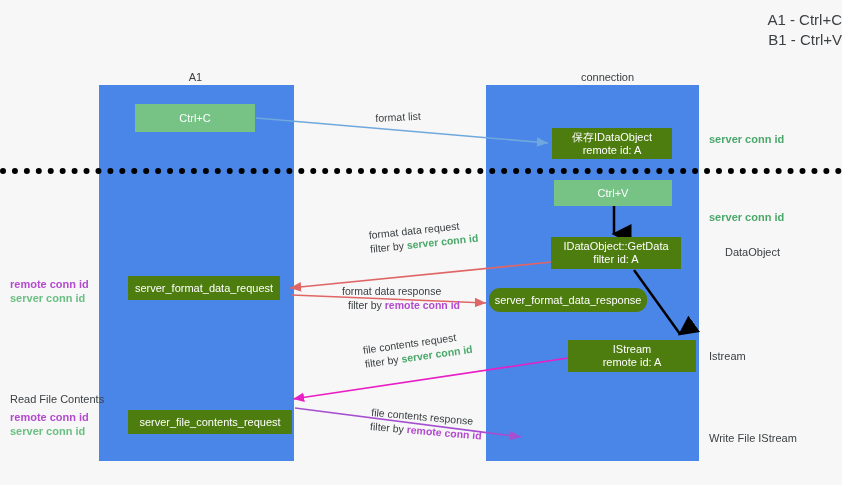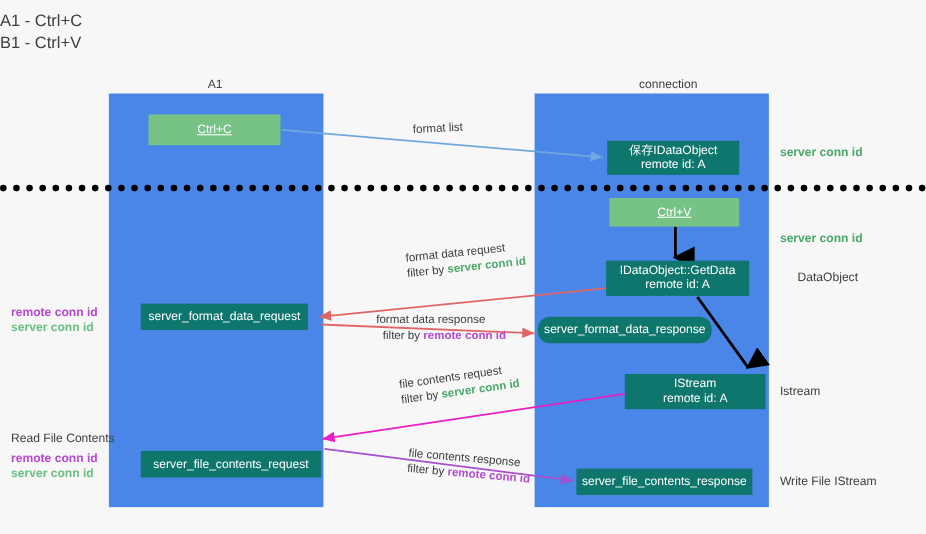--- a/index.html
+++ b/index.html
@@ -9,40 +9,40 @@
     font-family:"Liberation Sans", sans-serif;
     position:relative;
     overflow:hidden;
     color:#3c4043;
   }
   .stage{position:absolute;inset:0;}
   svg.wires{position:absolute;left:0;top:0;width:842px;height:485px;overflow:visible;}
 
   .title{
     position:absolute;left:0;top:10px;width:842px;
-    text-align:left;font-size:15px;line-height:20px;color:#3c4043;
+    text-align:right;font-size:15px;line-height:20px;color:#3c4043;
     white-space:pre-line;
   }
 
   .col-head{
     position:absolute;text-align:center;font-size:11px;line-height:13px;
     color:#3c4043;white-space:pre-line;
   }
   .lane{
     position:absolute;background:#4a86e8;
   }
 
   .node{
     position:absolute;box-sizing:border-box;
     display:flex;flex-direction:column;align-items:center;justify-content:center;
     text-align:center;color:#fff;font-size:11px;line-height:13px;
     white-space:pre-line;
   }
-  .green{background:#77c285;text-decoration:underline;}
-  .orange{background:#0f766e;}
+  .green{background:#77c285;}
+  .orange{background:#4d7c0f;}
 
   .side-label{
     position:absolute;font-size:11px;line-height:14px;color:#3c4043;
     white-space:pre-line;
   }
   .green-txt{color:#4aa86a;font-weight:bold;}
   .purple-txt{color:#b44ad0;font-weight:bold;}
 
   .conn-pair{
     position:absolute;font-size:11px;line-height:14px;font-weight:bold;
@@ -121,32 +121,31 @@
   <div class="divider"></div>
 
   <div class="node green" style="left:135px;top:104px;width:120px;height:28px;">Ctrl+C</div>
 
   <div class="node orange" style="left:552px;top:128px;width:120px;height:31px;">保存IDataObject
 remote id: A</div>
 
   <div class="node green" style="left:554px;top:180px;width:118px;height:26px;">Ctrl+V</div>
 
   <div class="node orange" style="left:551px;top:237px;width:130px;height:32px;">IDataObject::GetData
-remote id: A</div>
+filter id: A</div>
 
   <div class="node orange" style="left:128px;top:276px;width:152px;height:24px;">server_format_data_request</div>
 
   <div class="node orange" style="left:489px;top:288px;width:158px;height:24px;border-radius:11px;">server_format_data_response</div>
 
   <div class="node orange" style="left:568px;top:340px;width:128px;height:32px;">IStream
 remote id: A</div>
 
   <div class="node orange" style="left:128px;top:410px;width:164px;height:24px;">server_file_contents_request</div>
 
-  <div class="node orange" style="left:524px;top:426px;width:160px;height:24px;">server_file_contents_response</div>
 
   <div class="side-label green-txt" style="left:709px;top:132px;">server conn id</div>
   <div class="side-label green-txt" style="left:709px;top:210px;">server conn id</div>
   <div class="side-label" style="left:709px;top:245px;margin-left:16px;">DataObject</div>
   <div class="side-label" style="left:709px;top:349px;">Istream</div>
   <div class="side-label" style="left:709px;top:431px;">Write File IStream</div>
 
   <div class="conn-pair" style="left:10px;top:277px;">
     <span class="r">remote conn id</span>
     <span class="s">server conn id</span>

